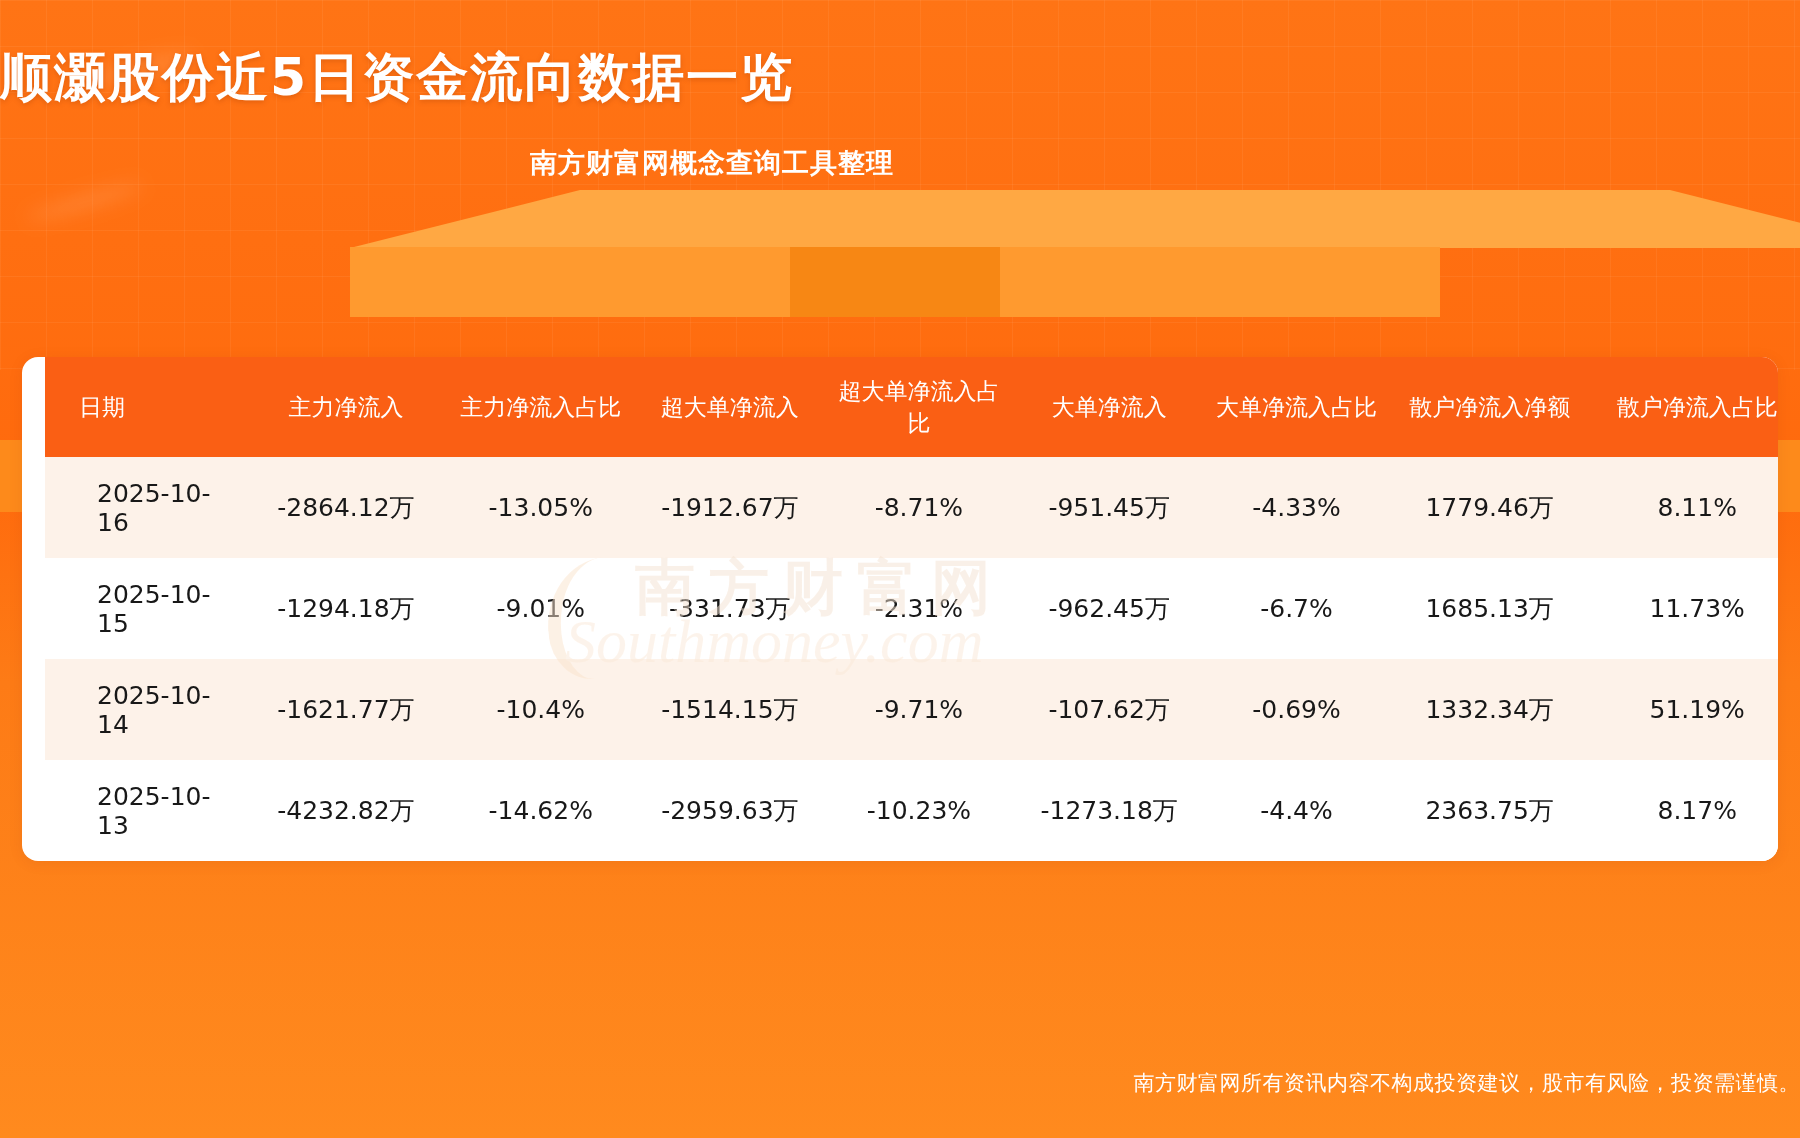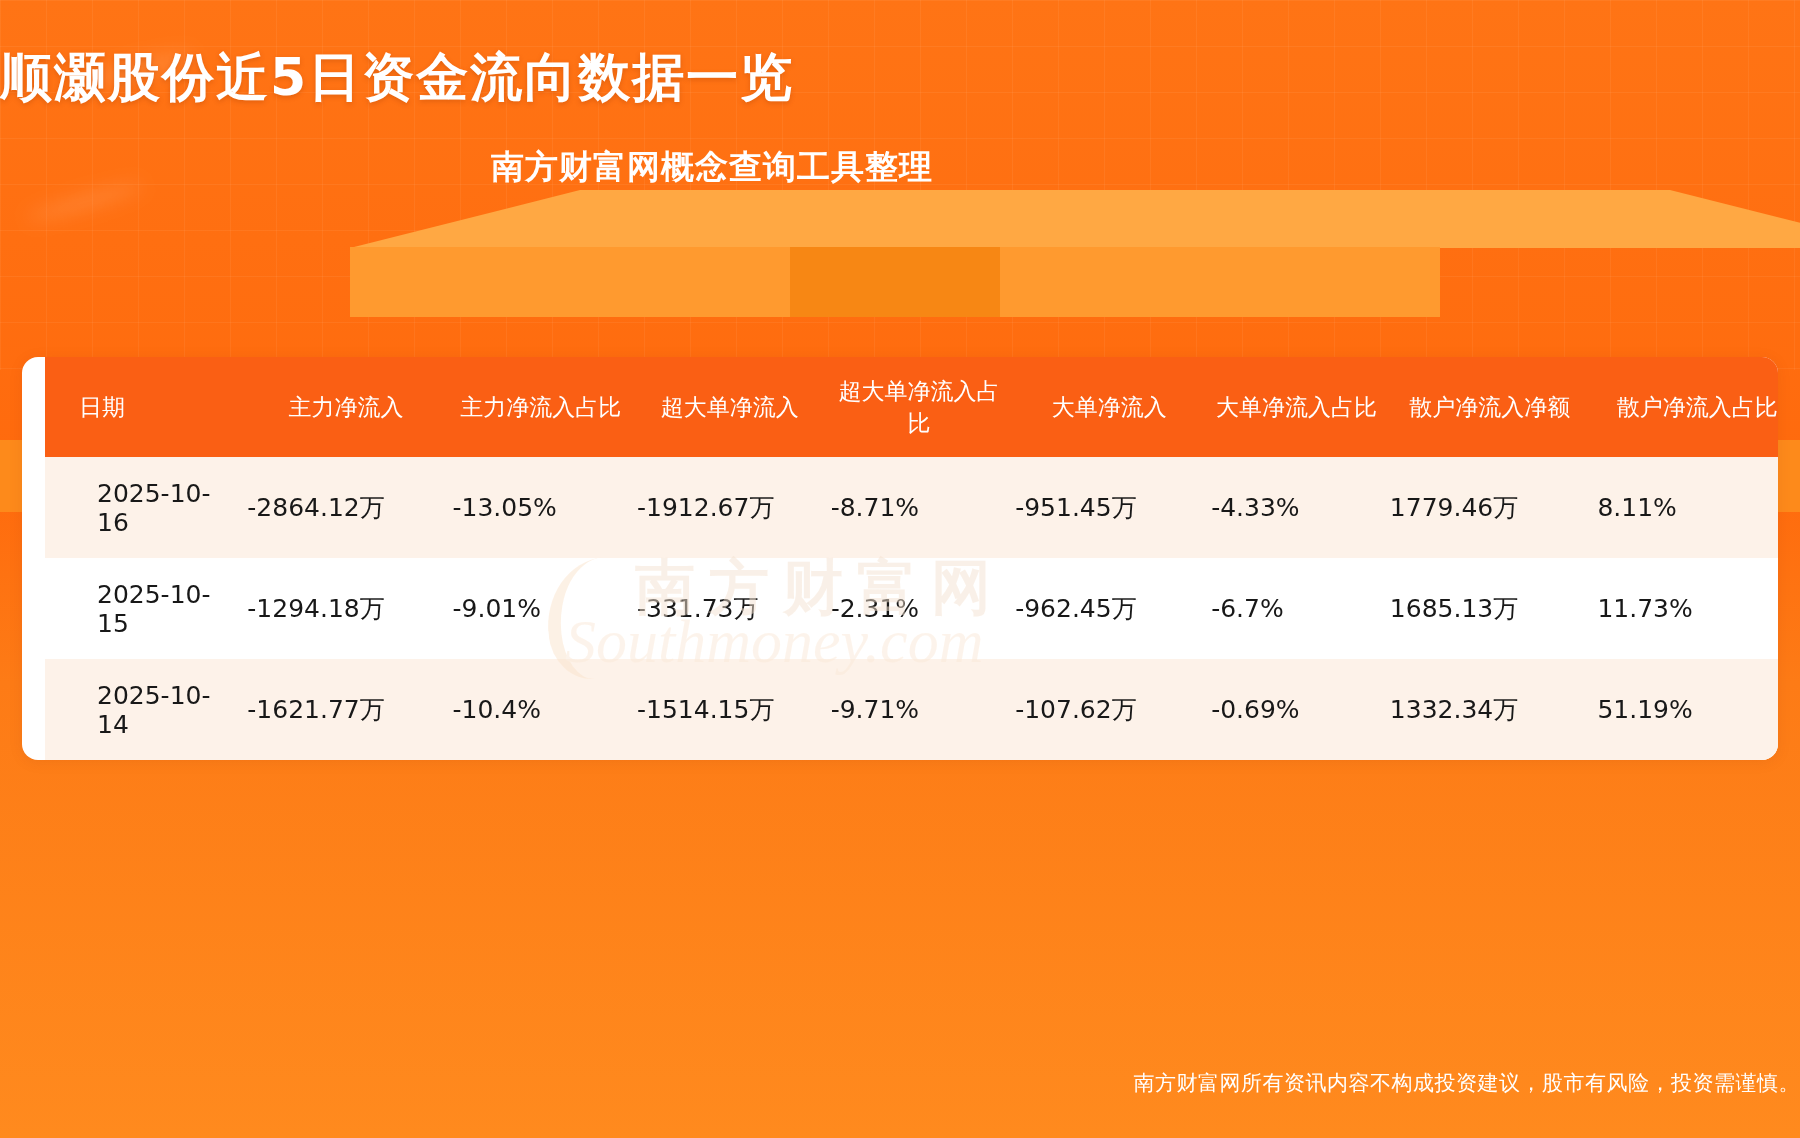--- a/index.html
+++ b/index.html
@@ -88,21 +88,21 @@
     line-height: 66px;
     text-shadow: 0 2px 5px rgba(150,55,0,0.28);
     font-family: "DejaVu Sans", "Liberation Sans", sans-serif;
   }
   .hero-sub {
     position: absolute;
     left: 0; top: 145px;
     width: 1424px;
     text-align: center;
     color: #ffffff;
-    font-size: 33px;
+    font-size: 27px;
     font-weight: bold;
     letter-spacing: 1px;
     font-family: Liberation Sans, sans-serif;
   }
 
   
   .card {
     position: absolute;
     left: 22px;
     top: 357px;
@@ -130,21 +130,21 @@
     vertical-align: middle;
     text-align: center;
     font-family: "DejaVu Sans", "Liberation Sans", sans-serif;
   }
   table.fund-table thead th.col-date { text-align: left; padding-left: 34px; }
 
   table.fund-table tbody td {
     font-size: 25px;
     color: #181818;
     height: 101px;
-    text-align: left;
+    text-align: center;
     vertical-align: middle;
     padding: 0 4px;
     font-family: "DejaVu Sans", "Liberation Sans", sans-serif;
     position: relative;
     z-index: 2;
   }
   table.fund-table tbody td.col-date { text-align: left; padding-left: 52px; }
   table.fund-table tbody tr:nth-child(odd)  { background: #fdf2e9; }
   table.fund-table tbody tr:nth-child(even) { background: #ffffff; }
 
@@ -294,20 +294,31 @@
           <td class="col-date">2025-10-14</td>
           <td>-1621.77万</td>
           <td>-10.4%</td>
           <td>-1514.15万</td>
           <td>-9.71%</td>
           <td>-107.62万</td>
           <td>-0.69%</td>
           <td>1332.34万</td>
           <td>51.19%</td>
         </tr>
+        <tr>
+          <td class="col-date">2025-10-13</td>
+          <td>-4232.82万</td>
+          <td>-14.62%</td>
+          <td>-2959.63万</td>
+          <td>-10.23%</td>
+          <td>-1273.18万</td>
+          <td>-4.4%</td>
+          <td>2363.75万</td>
+          <td>8.17%</td>
+        </tr>
       </tbody>
     </table>
   </div>
 
   <div class="watermark">
     <div class="wm-swoosh"></div>
     <div class="wm-cn">南方财富网</div>
     <div class="wm-en">Southmoney.com</div>
   </div>
 

